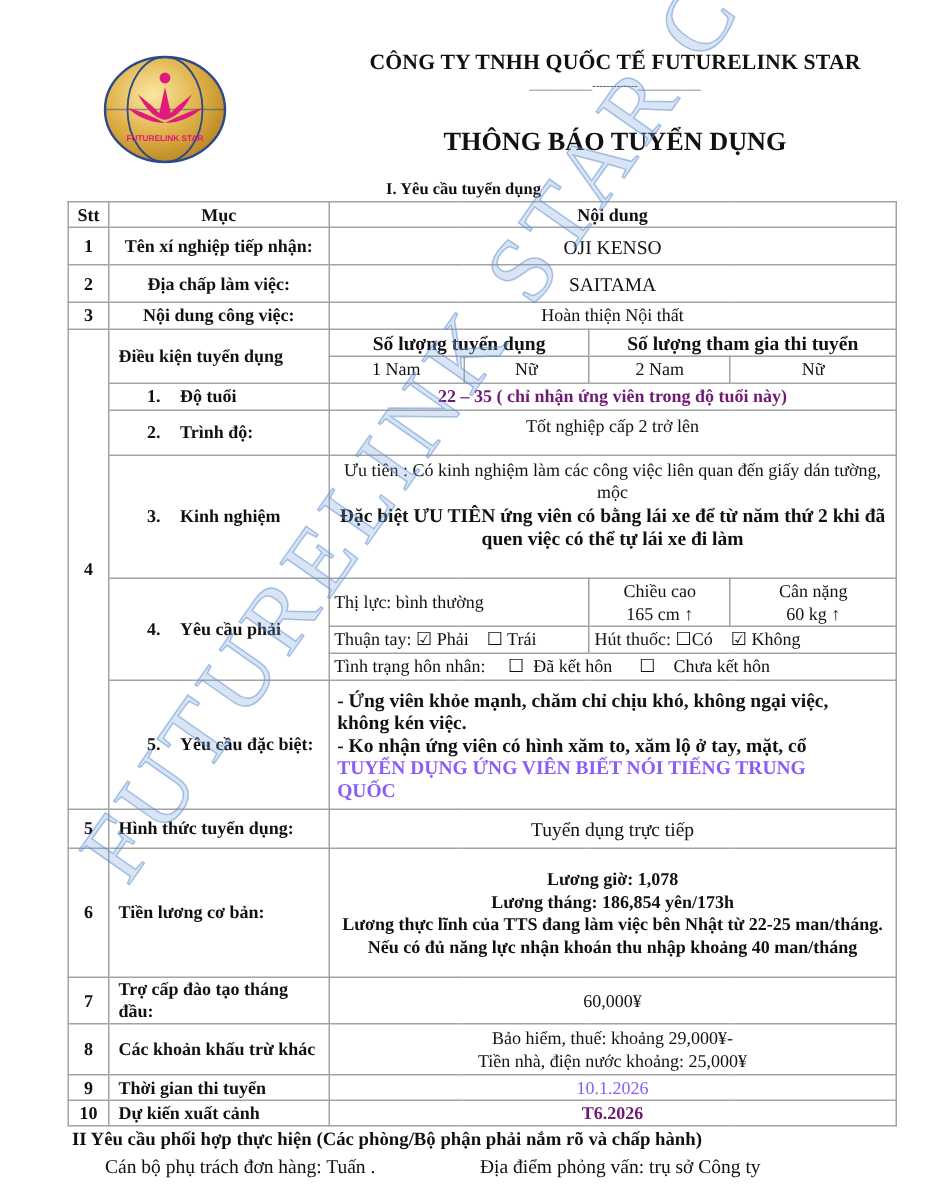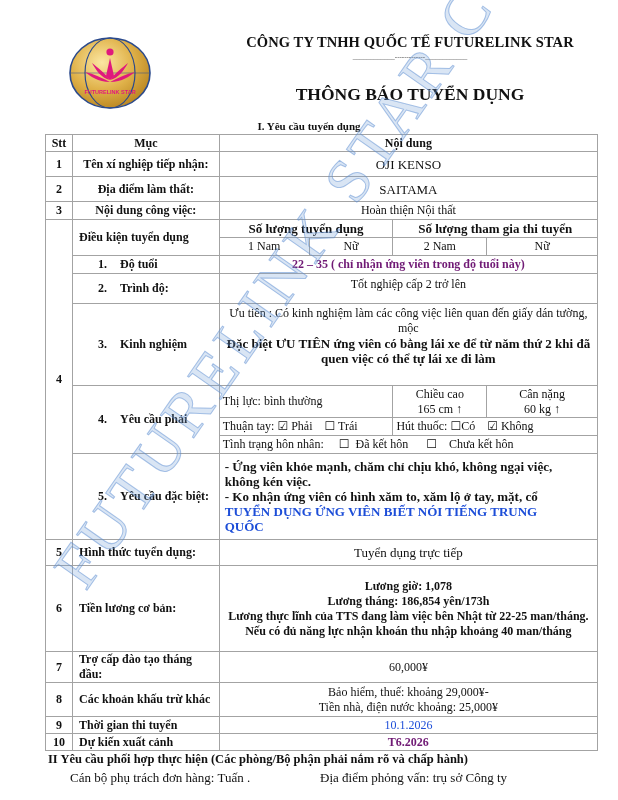--- a/index.html
+++ b/index.html
@@ -12,21 +12,21 @@
           font-size:7px; color:#333; letter-spacing:0; }
   .title { position:absolute; left:220px; top:84px; width:380px; text-align:center;
            font-weight:bold; font-size:17.5px; }
   .section1 { position:absolute; left:0; width:618px; top:120px; text-align:center;
               font-weight:bold; font-size:11px; }
   table.main { position:absolute; left:45px; top:134px; width:553px;
                border-collapse:collapse; font-size:12px; }
   table.main td { border:1px solid #a3a3a3; padding:0 3px; vertical-align:middle; line-height:15px; }
   .c { text-align:center; }
   .b { font-weight:bold; }
-  .red { color:#1d4ed8; }
+  .red { color:#8b5cf6; }
   .redb { color:#701a75; font-weight:bold; }
   .sub { padding-left:25px !important; }
   .sub .num { display:inline-block; width:22px; }
   .fs13 { font-size:13px; }
   .footer1 { position:absolute; left:48px; top:752px; font-weight:bold; font-size:12.5px; }
   .footer2 { position:absolute; left:70px; top:770px; font-size:13px; }
   .footer3 { position:absolute; left:320px; top:770px; font-size:13px; }
   .watermark { position:absolute; left:40px; top:560px; font-size:62px; color:rgba(120,160,215,0.28);
                font-family:"Liberation Serif", serif; transform:rotate(-55deg); transform-origin:left top;
                white-space:nowrap; letter-spacing:6px; pointer-events:none; -webkit-text-stroke:1px rgba(90,140,210,0.5); }
@@ -79,21 +79,21 @@
   </tr>
 
   <tr style="height:25px">
     <td class="c b">1</td>
     <td class="c b">Tên xí nghiệp tiếp nhận:</td>
     <td class="c fs13" colspan="4">OJI KENSO</td>
   </tr>
 
   <tr style="height:25px">
     <td class="c b">2</td>
-    <td class="c b">Địa điểm làm thất:</td>
+    <td class="c b">Địa chấp làm việc:</td>
     <td class="c fs13" colspan="4">SAITAMA</td>
   </tr>
 
   <tr style="height:18px">
     <td class="c b">3</td>
     <td class="c b">Nội dung công việc:</td>
     <td class="c" colspan="4">Hoàn thiện Nội thất</td>
   </tr>
 
   <tr style="height:18px">

